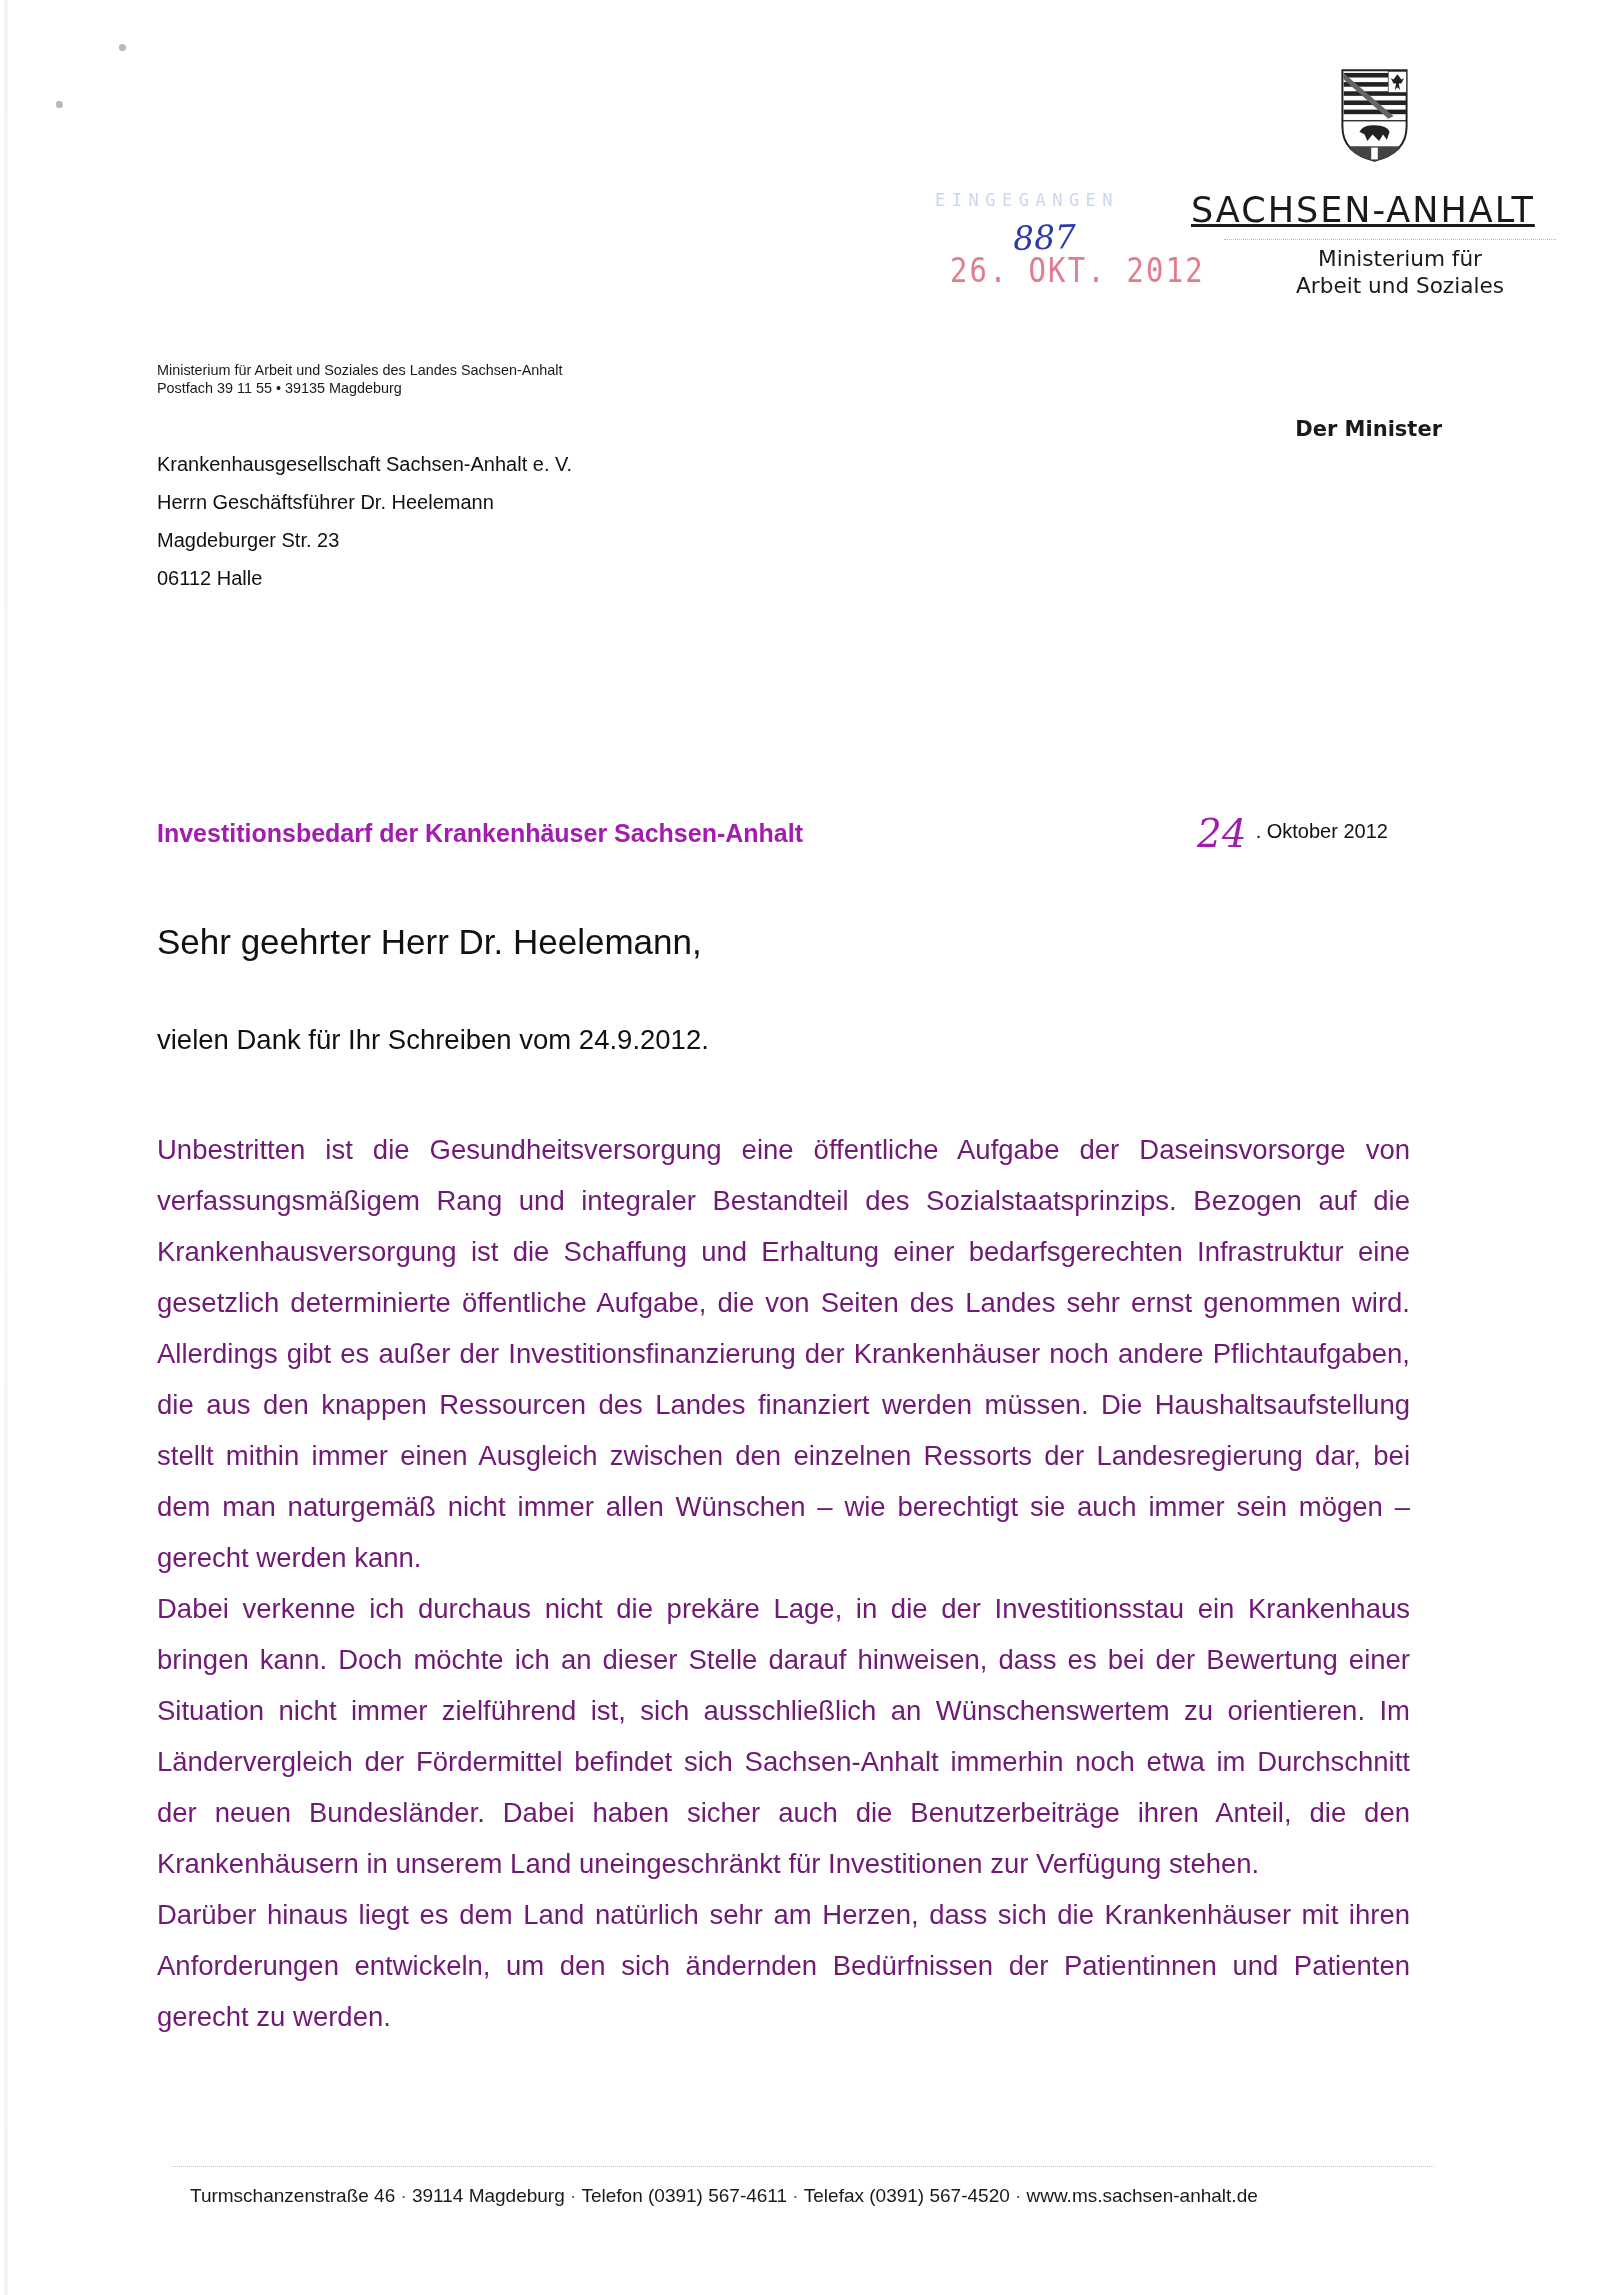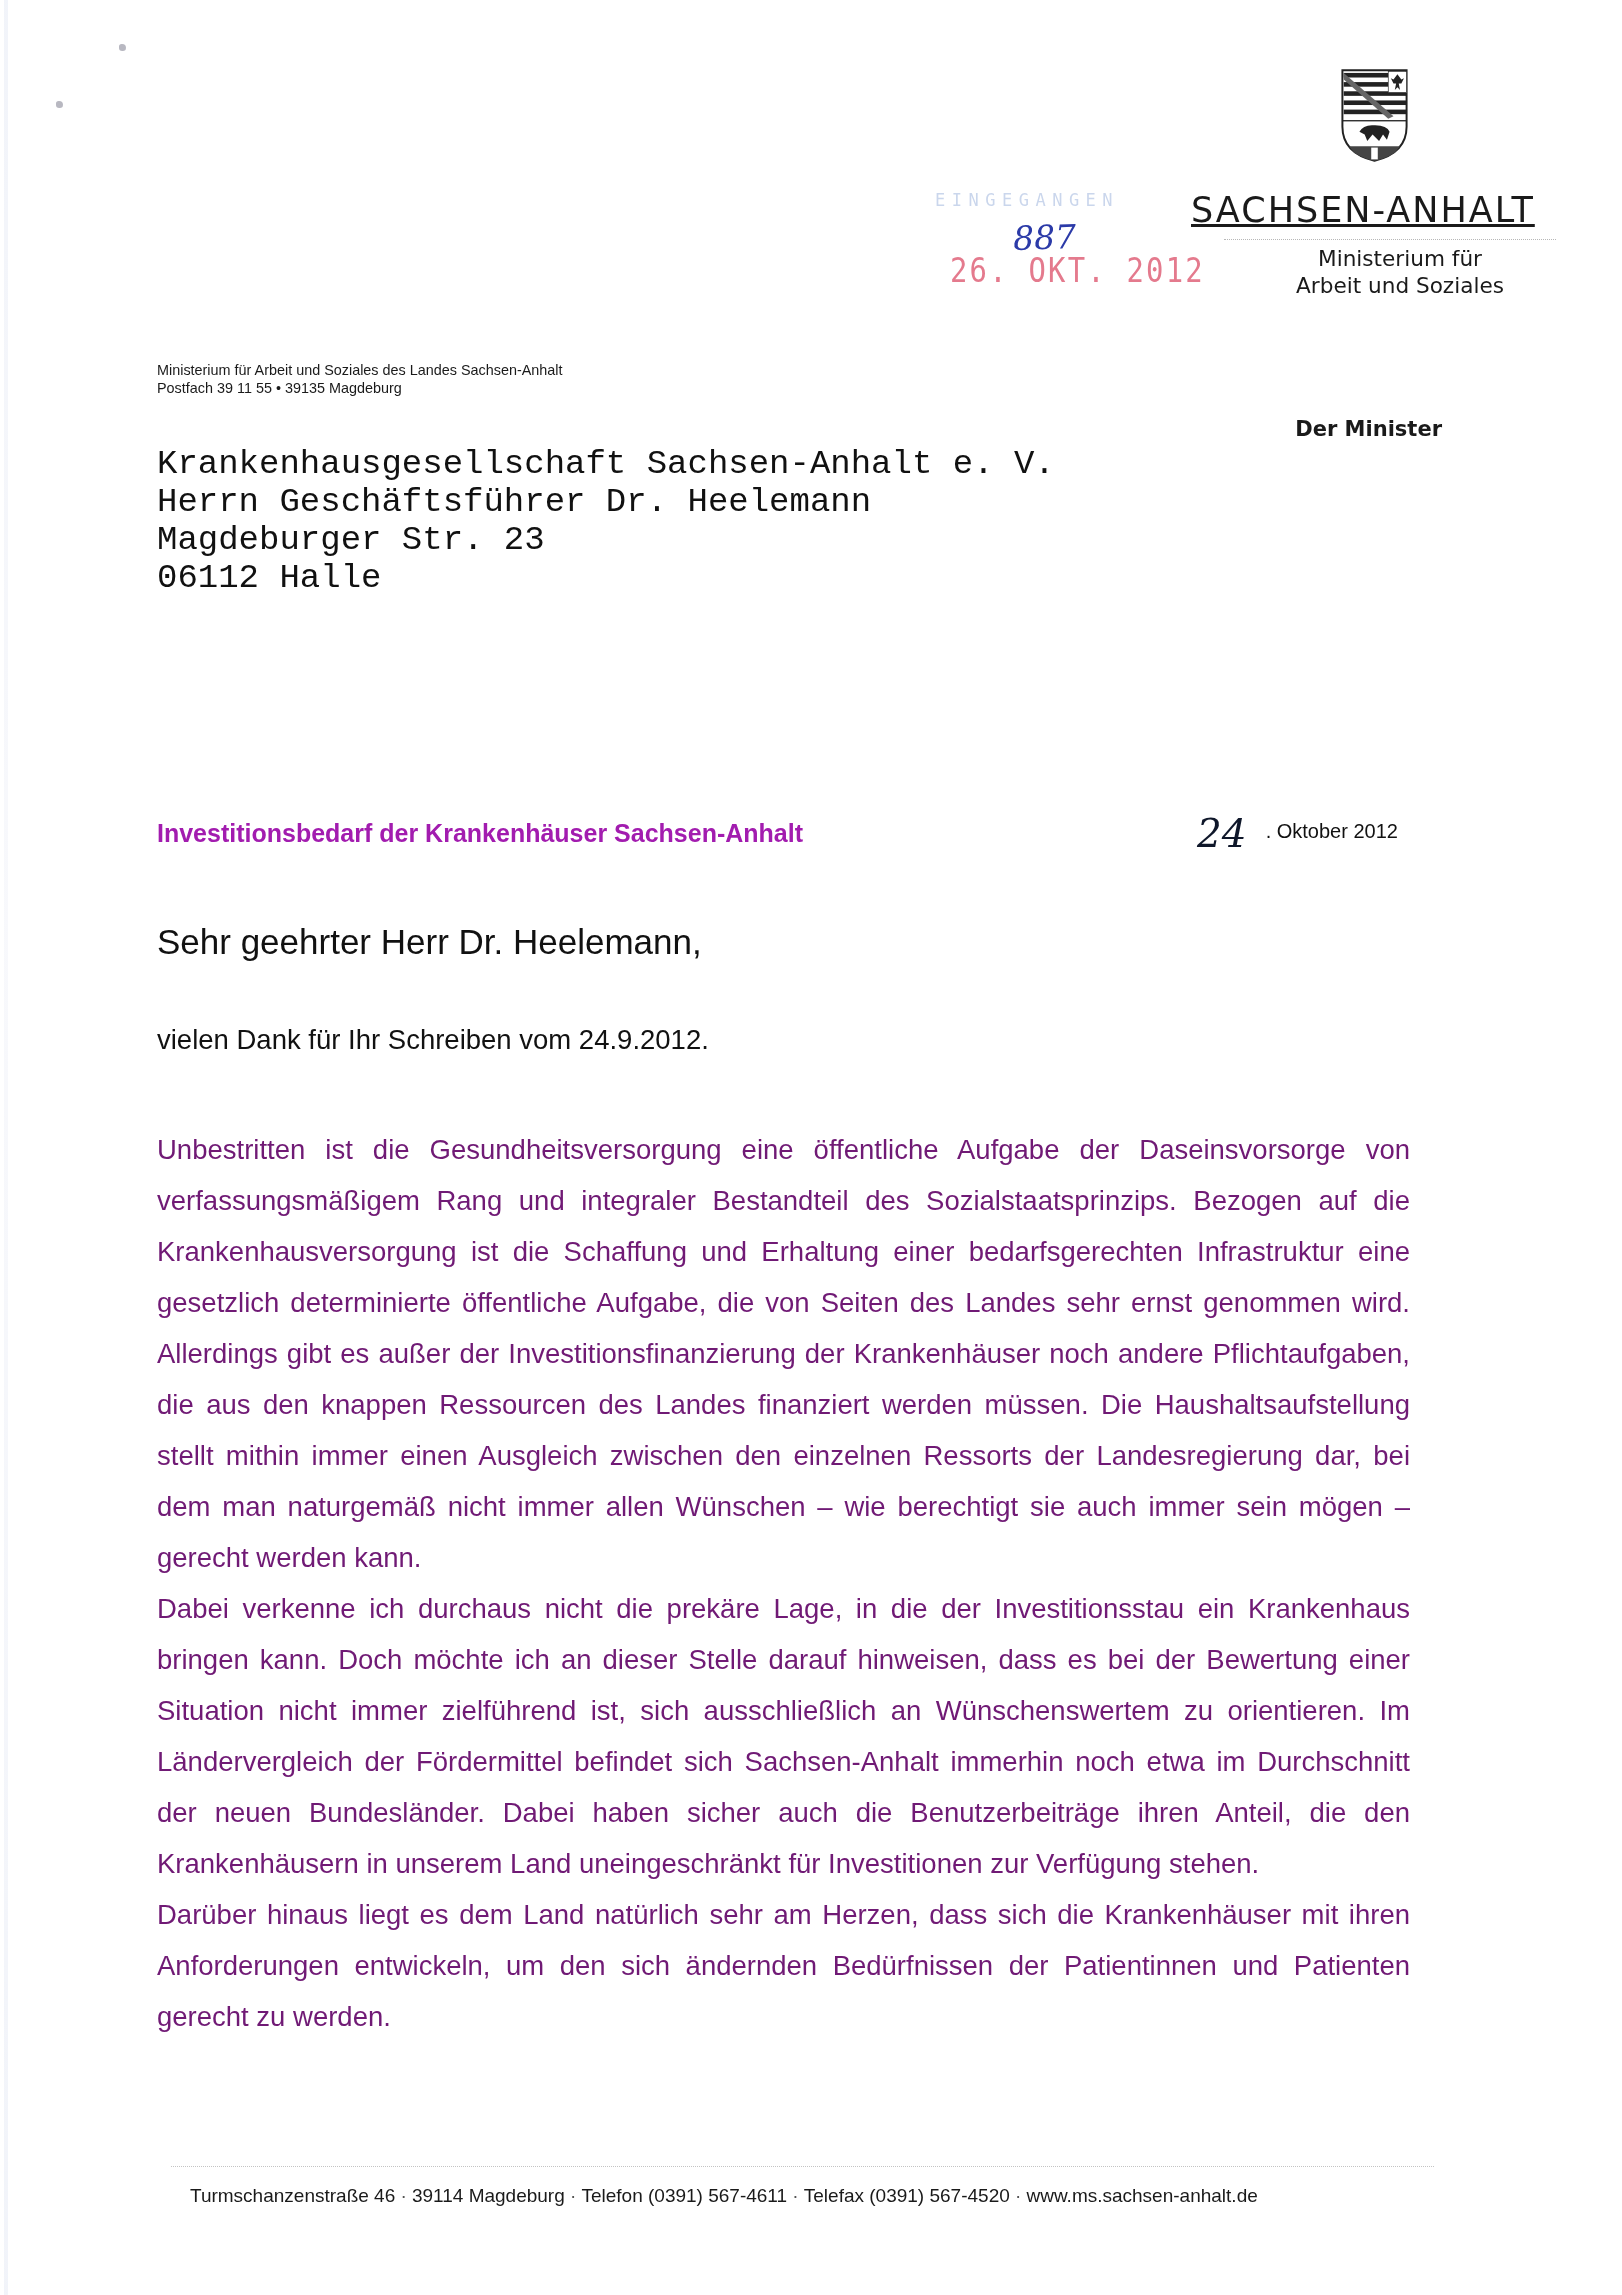--- a/index.html
+++ b/index.html
@@ -121,24 +121,23 @@
       top: 417px;
       font-family: "DejaVu Sans", sans-serif;
       font-weight: bold;
       font-size: 21px;
       color: #1a1a1a;
     }
     .recipient {
       position: absolute;
       left: 157px;
       top: 445px;
-      font-size: 34px;
+      font-size: 20px;
       line-height: 38px;
       color: #111;
-      font-family: Liberation Mono, monospace;
     }
     
     .subject {
       position: absolute;
       left: 157px;
       top: 819px;
       font-weight: bold;
       font-size: 25px;
       color: #a21caf;
     }
@@ -147,24 +146,24 @@
       left: 1197px;
       top: 811px;
       font-size: 20px;
       color: #111;
       white-space: nowrap;
     }
     .date-handwritten {
       font-family: "DejaVu Serif", serif;
       font-style: italic;
       font-size: 39px;
-      color: #0f172a;
+      color: #a21caf;
       display: inline-block;
       vertical-align: -9.2px;
-      margin-right: 19px;
+      margin-right: 9px;
     }
     
     .salutation {
       position: absolute;
       left: 157px;
       top: 922px;
       font-size: 35px;
       color: #111;
     }
     .intro {

